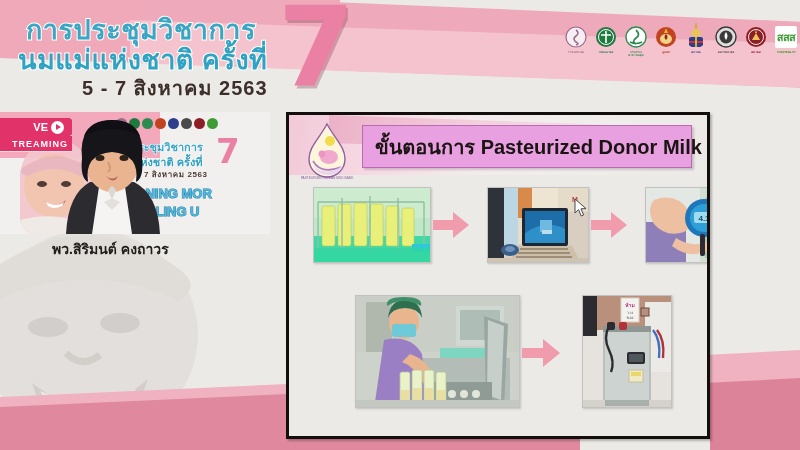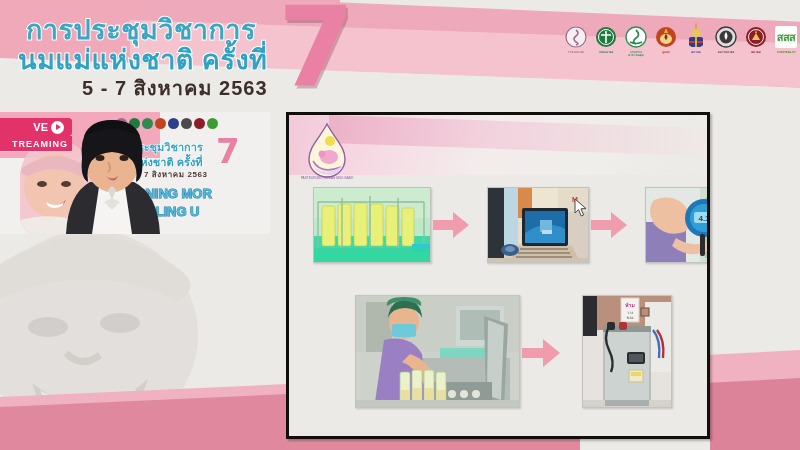--- a/index.html
+++ b/index.html
@@ -355,35 +355,39 @@
 
     <div class="live-badge">
       <div class="live-row">
         <span>VE</span>
         <span class="dot"></span>
       </div>
       <div class="live-row2">TREAMING</div>
     </div>
   </div>
 
+  <div class="speaker-name">พว.สิริมนต์ คงถาวร</div>
 
   <div class="slide">
     <div class="slide-wash"></div>
     <div class="slide-wash2"></div>
 
     <svg class="drop-logo" viewBox="0 0 56 62">
       <path d="M28 3 C20 18 10 26 10 38 a18 18 0 0 0 36 0 C46 26 36 18 28 3Z" fill="#fdf6dc" stroke="#8f5fa0" stroke-width="1.4"></path>
       <circle cx="31" cy="20" r="5" fill="#f2dc4e"></circle>
       <path d="M14 40 q8 14 28 6" stroke="#b07cc0" stroke-width="1.6" fill="none"></path>
       <ellipse cx="30" cy="36" rx="9" ry="7" fill="#f0a8cd"></ellipse>
       <circle cx="23" cy="33" r="3.4" fill="#ef93c2"></circle>
       <path d="M14 44 q6 8 18 6 q10 -2 12 -8 q-2 12 -14 12 q-12 0 -16 -10z" fill="#e9d4ef"></path>
       <text x="28" y="58" font-size="3.2" fill="#8f5fa0" text-anchor="middle" font-family="Liberation Sans">PASTEURIZED HUMAN MILK BANK</text>
     </svg>
 
+    <div class="slide-title">
+      <span>ขั้นตอนการ Pasteurized Donor Milk</span>
+    </div>
 
     <div class="photo-row row1">
 
       <div class="ph" style="width:118px;height:76px">
         <svg viewBox="0 0 118 76" width="118" height="76">
           <rect width="118" height="76" fill="#bfe8c8"></rect>
           <rect y="48" width="118" height="28" fill="#3fd9a8"></rect>
           <rect x="0" y="0" width="118" height="30" fill="#cdeccf"></rect>
           <g fill="#e9f07a" stroke="#b9c84e" stroke-width=".6">
             <rect x="8" y="18" width="13" height="40" rx="2"></rect>

